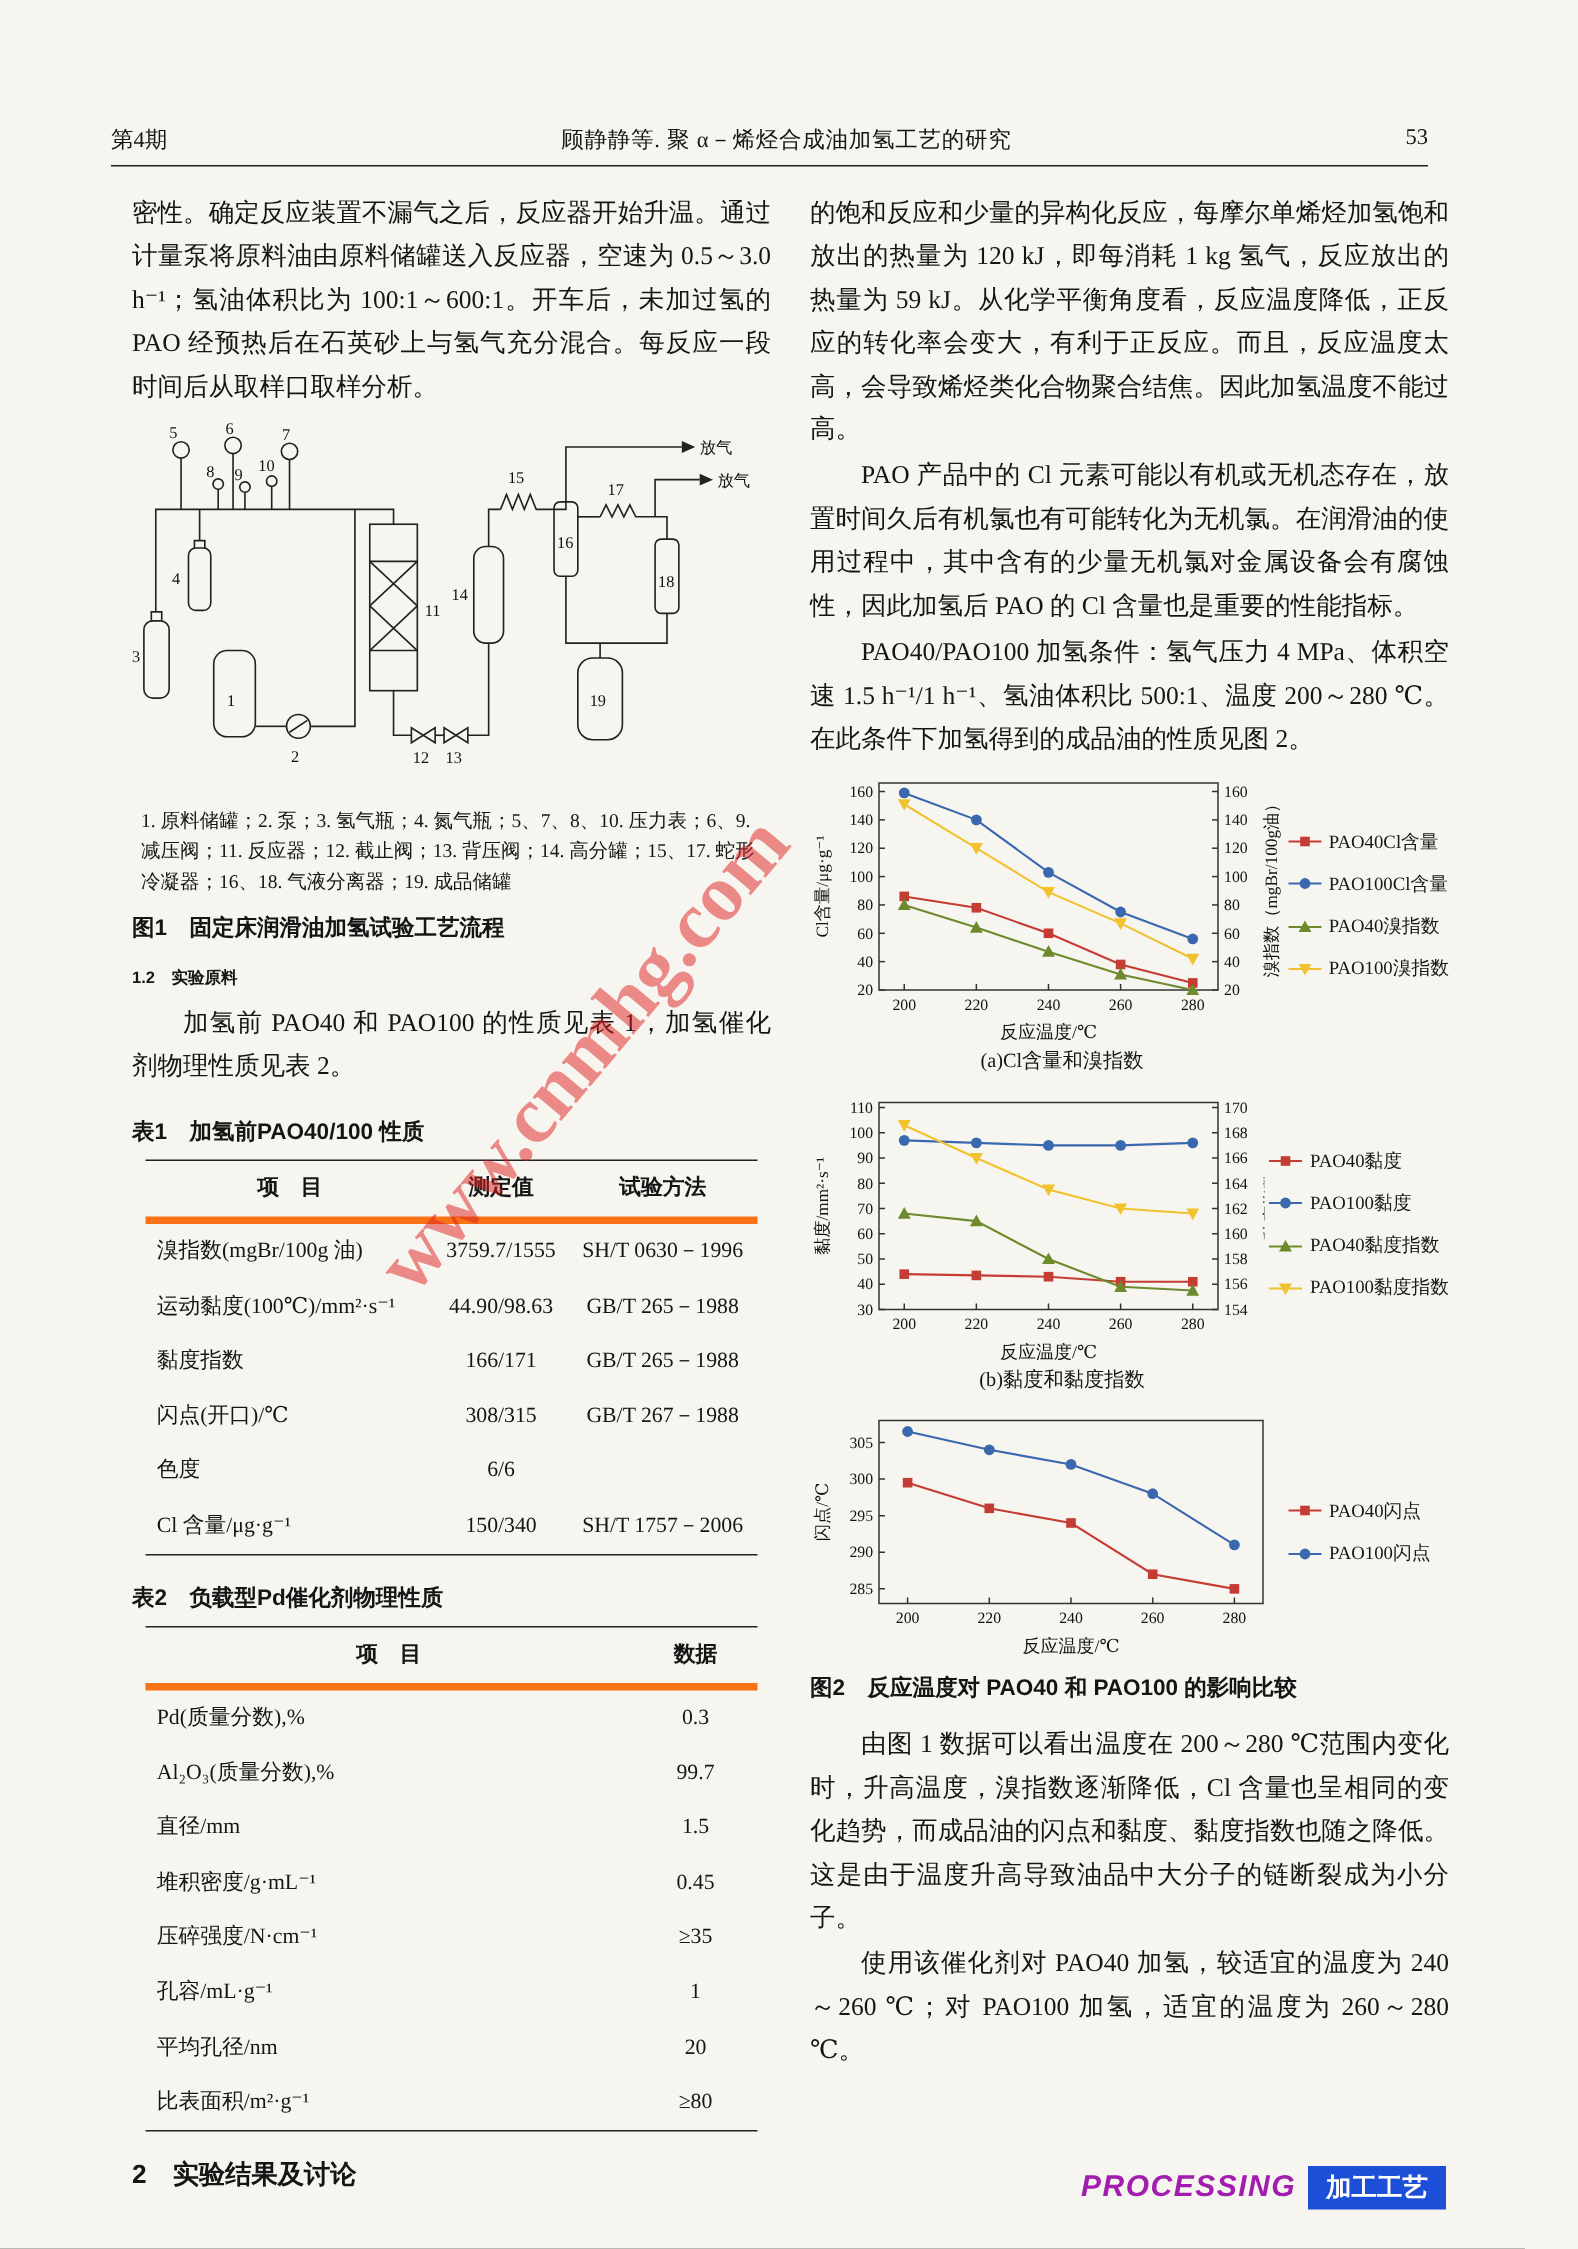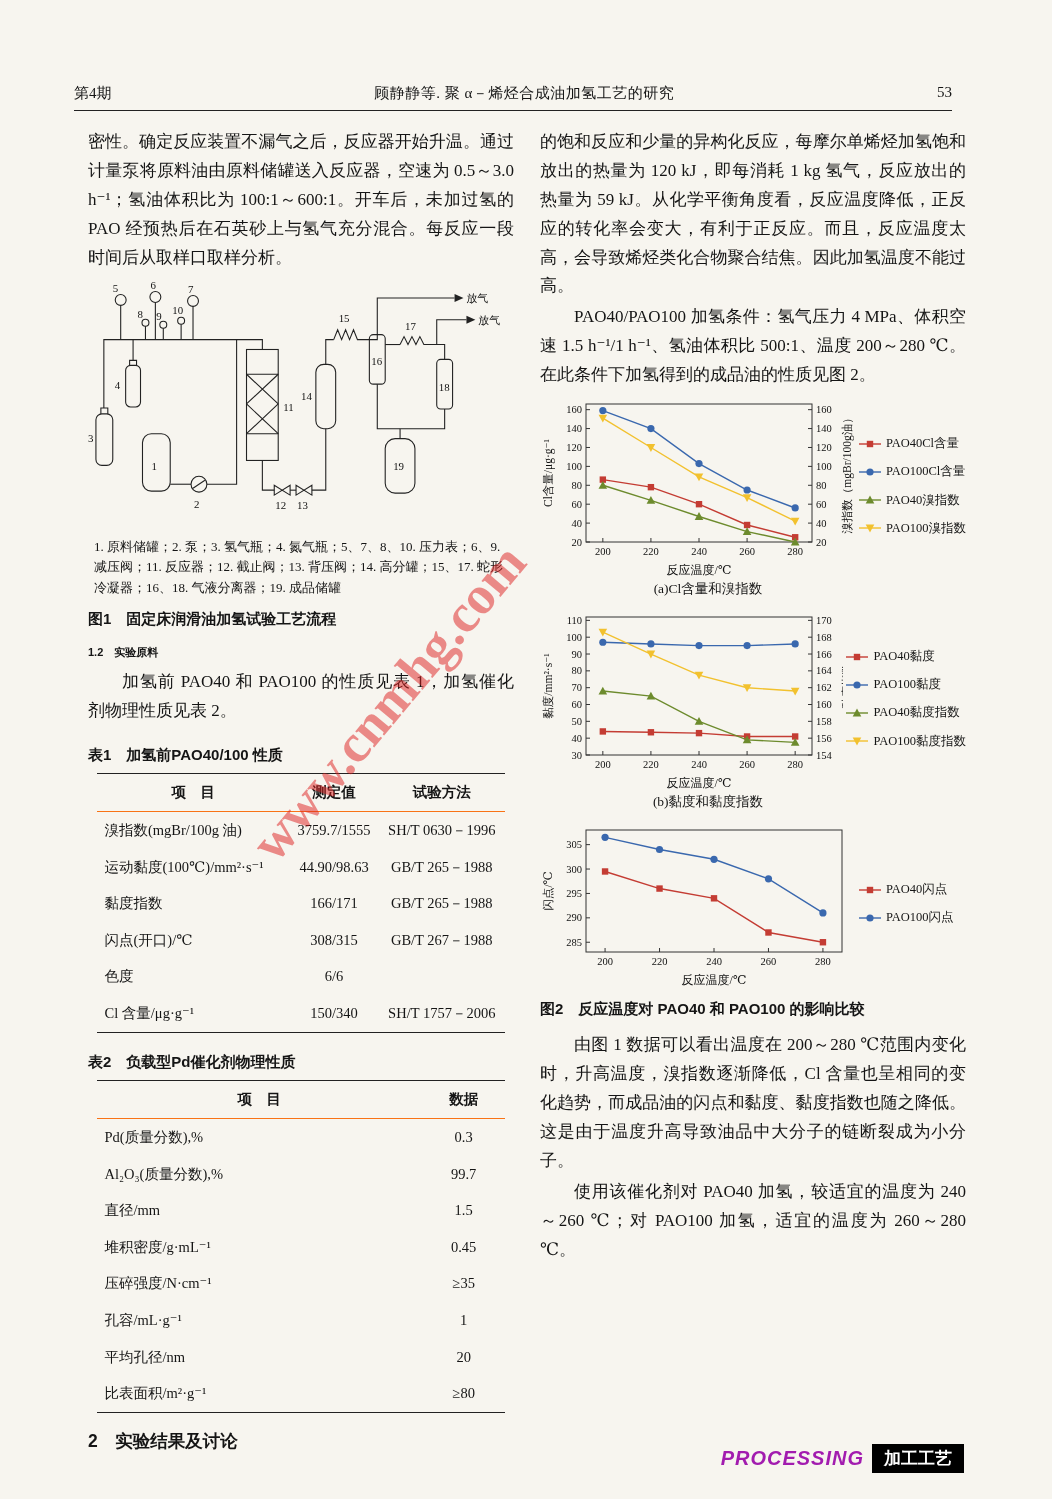--- a/index.html
+++ b/index.html
@@ -23,21 +23,21 @@
   .sec-h2 { font-family:"Liberation Sans","DejaVu Sans",sans-serif; font-weight:bold; font-size:11px; margin:12px 0 6px; text-align:left; }
   .fig1-wrap { margin:8px 0 2px; }
   .fig-legend { font-size:13px; line-height:1.55; margin:4px 6px 2px; text-align:left; }
   .fig-caption, .tbl-title {
     font-family:"Liberation Sans","DejaVu Sans",sans-serif;
     font-weight:bold; font-size:15px; text-align:left; margin:8px 0 10px;
   }
   .tbl-title { margin:16px 0 6px; }
   .dtable { width:96%; margin:0 auto 6px; border-collapse:collapse; font-size:14.5px;
             border-top:1.6px solid #222; border-bottom:1.6px solid #222; }
-  .dtable thead tr { border-bottom:1px solid #f97316; }
+  .dtable thead tr { border-bottom:5px solid #f97316; }
   .dtable th { font-weight:bold; padding:6px 2px; text-align:center; }
   .dtable td { padding:6px 2px; text-align:center; }
   .dtable td:first-child { text-align:left; padding-left:8px; }
   .chart-block { margin:4px 0 2px; }
   .chart-row { display:flex; align-items:center; gap:2px; }
   .chart-legend { display:flex; flex-direction:column; gap:7px; font-size:12.5px;
                   font-family:Liberation Serif, serif; }
   .legend-item { display:flex; align-items:center; gap:4px; white-space:nowrap; }
   .sub-caption { text-align:center; font-size:13.5px; margin:0 0 6px 0; padding-right:90px; }
   svg text { font-family:"Liberation Serif","DejaVu Serif",serif; }
@@ -258,20 +258,21 @@
             </tr>
           </tbody>
       </table>
 
       <div class="sec-h">2　实验结果及讨论</div>
 
     </div>
 
     <div class="col">
       <p class="para">的饱和反应和少量的异构化反应，每摩尔单烯烃加氢饱和放出的热量为 120 kJ，即每消耗 1 kg 氢气，反应放出的热量为 59 kJ。从化学平衡角度看，反应温度降低，正反应的转化率会变大，有利于正反应。而且，反应温度太高，会导致烯烃类化合物聚合结焦。因此加氢温度不能过高。</p>
+      <p class="para ind">PAO 产品中的 Cl 元素可能以有机或无机态存在，放置时间久后有机氯也有可能转化为无机氯。在润滑油的使用过程中，其中含有的少量无机氯对金属设备会有腐蚀性，因此加氢后 PAO 的 Cl 含量也是重要的性能指标。</p>
       <p class="para ind">PAO40/PAO100 加氢条件：氢气压力 4 MPa、体积空速 1.5 h⁻¹/1 h⁻¹、氢油体积比 500:1、温度 200～280 ℃。在此条件下加氢得到的成品油的性质见图 2。</p>
 
       <div>
         <div class="chart-block">
           <div class="chart-row" id="chart-0">
               <svg width="316" height="184">
                 <rect x="46" y="10" width="226" height="138" fill="none" stroke="#333" stroke-width="1"></rect>
                 <line x1="46" y1="148" x2="50" y2="148" stroke="#333"></line>
                 <text x="42" y="151.5" text-anchor="end" font-size="10.5" fill="#111">20</text>
                 <line x1="46" y1="129.0958904109589" x2="50" y2="129.0958904109589" stroke="#333"></line>
@@ -546,15 +547,15 @@
         <div class="fig-caption">图2　反应温度对 PAO40 和 PAO100 的影响比较</div>
       </div>
 
       <p class="para ind">由图 1 数据可以看出温度在 200～280 ℃范围内变化时，升高温度，溴指数逐渐降低，Cl 含量也呈相同的变化趋势，而成品油的闪点和黏度、黏度指数也随之降低。这是由于温度升高导致油品中大分子的链断裂成为小分子。</p>
       <p class="para ind">使用该催化剂对 PAO40 加氢，较适宜的温度为 240～260 ℃；对 PAO100 加氢，适宜的温度为 260～280 ℃。</p>
     </div>
   </div>
 
   <div class="footer">
     <span class="brand">PROCESSING</span>
-    <span class="tag" id="footer-tag" style="background: #000000;">加工工艺</span>
+    <span class="tag" id="footer-tag" style="background: #1d4ed8;">加工工艺</span>
   </div>
 </div>
 
 </body></html>

